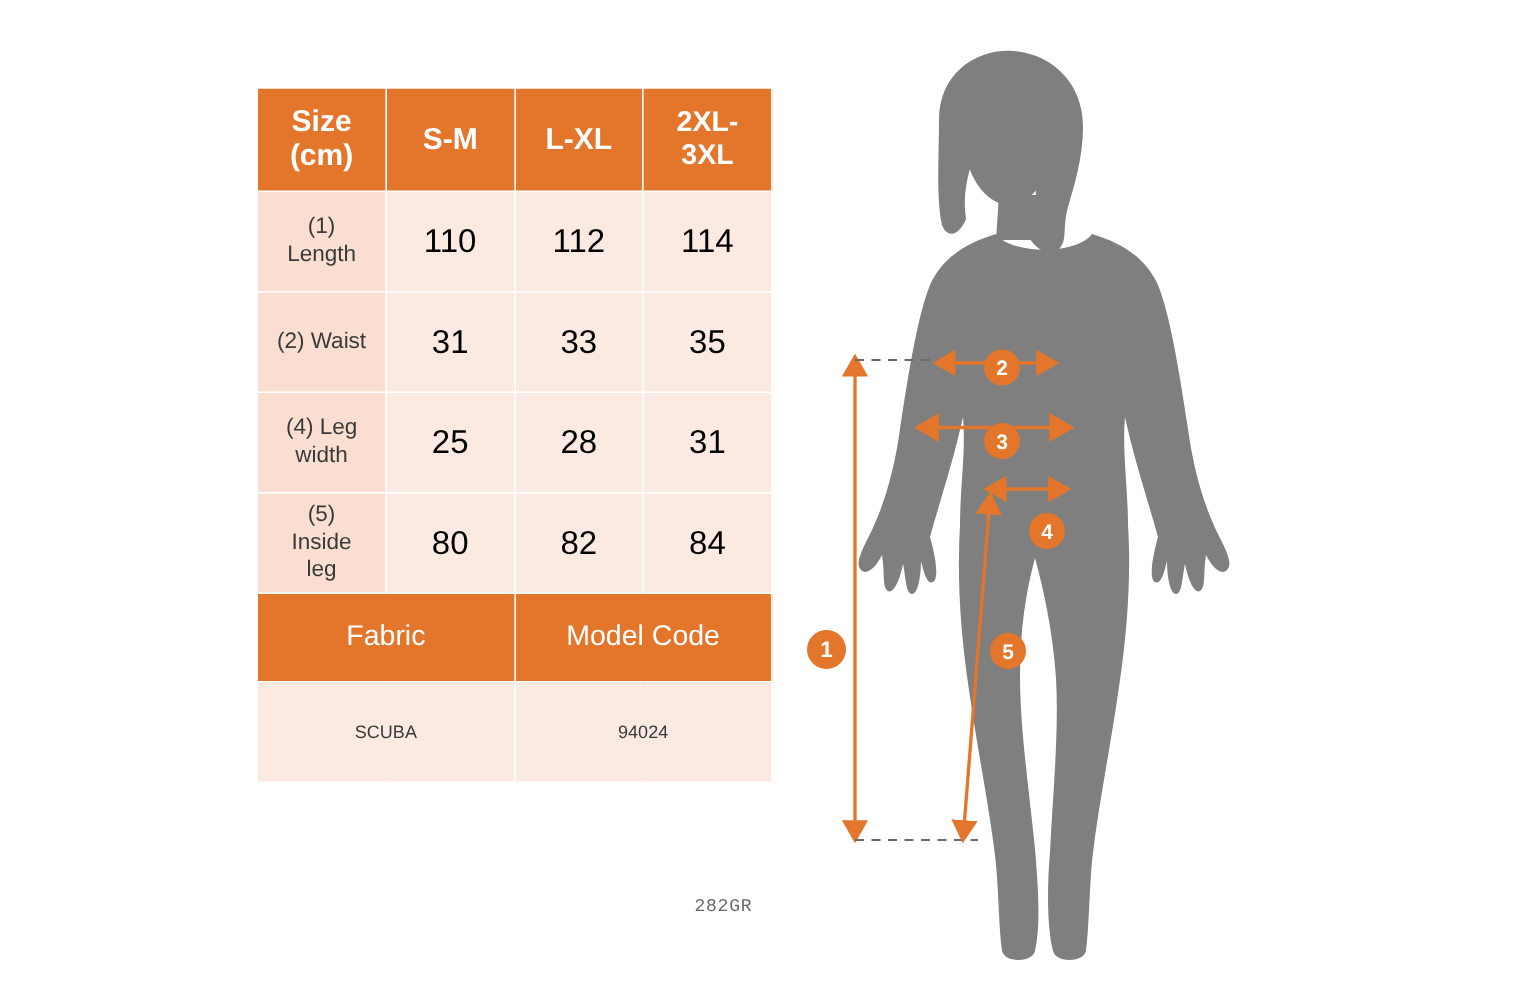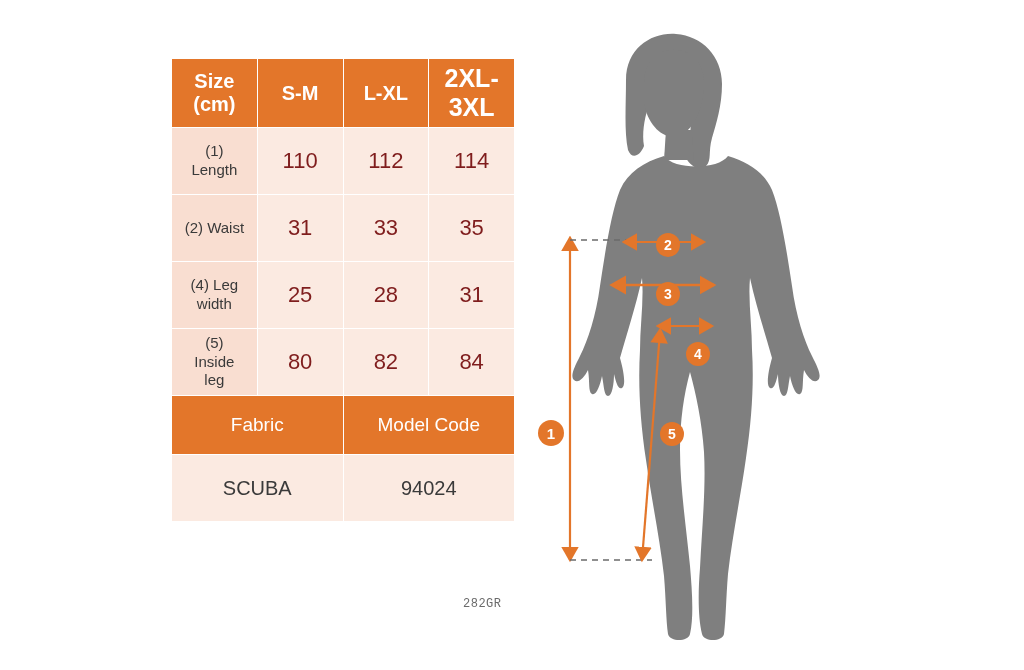--- a/index.html
+++ b/index.html
@@ -39,47 +39,47 @@
   }
   .head-cell {
     background: #e3762a;
     color: #ffffff;
     font-size: 20px;
     font-weight: bold;
     height: 68px;
     line-height: 1.15;
   }
   .head-cell.small {
-    font-size: 25px;
+    font-size: 19px;
   }
   .row-label {
     background: #f9ded1;
     color: #3a3a3a;
     font-size: 15px;
     height: 66px;
     line-height: 1.25;
     width: 86px;
   }
   .val-cell {
     background: #fbeae1;
-    color: #7f1d1d;
+    color: #000000;
     font-size: 22px;
     height: 66px;
   }
   .sub-head {
     background: #e3762a;
     color: #ffffff;
     font-size: 19px;
     font-weight: normal;
     height: 58px;
   }
   .sub-val {
     background: #fbeae1;
     color: #3a3a3a;
-    font-size: 20px;
+    font-size: 12px;
     height: 66px;
   }
   .code-note {
     position: absolute;
     left: 463px;
     top: 597px;
     font-size: 12px;
     color: #6a6a6a;
     letter-spacing: 0.5px;
     font-family: Liberation Mono, monospace;

